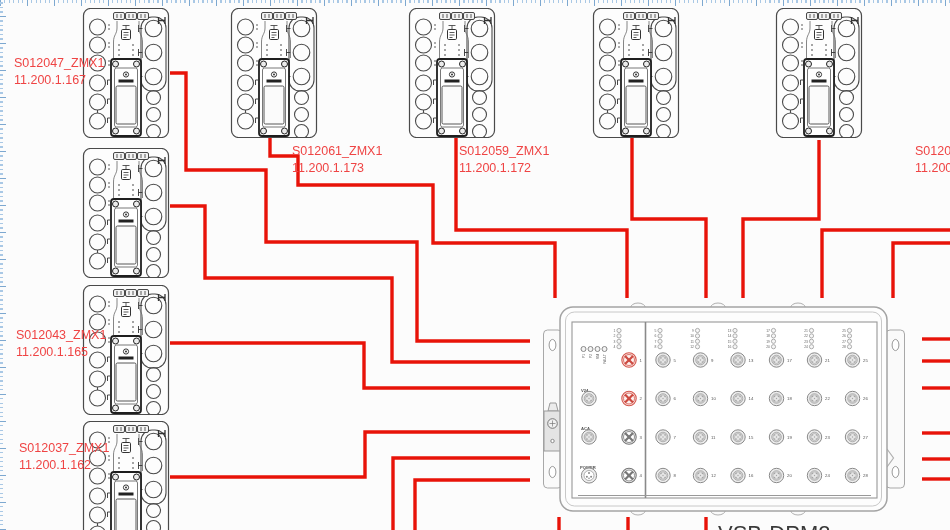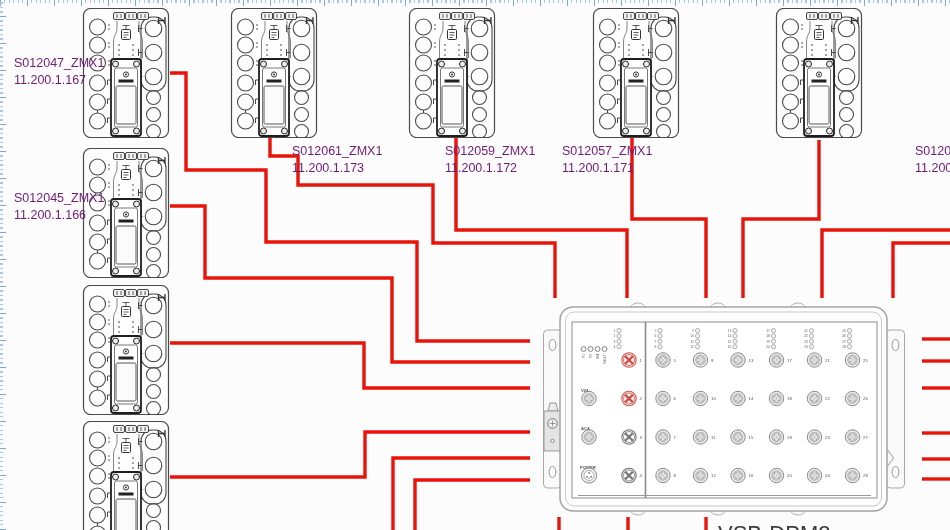--- a/index.html
+++ b/index.html
@@ -9,21 +9,21 @@
   .ruler-top{position:absolute;left:0;top:0;width:950px;height:6px;pointer-events:none;
     background-image:
       repeating-linear-gradient(90deg,#7da8d0 0 1px,transparent 1px 27px),
       repeating-linear-gradient(90deg,#a9c8e5 0 1px,transparent 1px 4.5px);
     background-size:100% 6px,100% 3px;background-repeat:no-repeat;}
   .ruler-left{position:absolute;left:0;top:0;width:6px;height:530px;pointer-events:none;
     background-image:
       repeating-linear-gradient(0deg,#7da8d0 0 1px,transparent 1px 27px),
       repeating-linear-gradient(0deg,#a9c8e5 0 1px,transparent 1px 4.5px);
     background-size:6px 100%,3px 100%;background-repeat:no-repeat;}
-  .dev-label{position:absolute;font-size:12.5px;line-height:16.5px;color:#701a75;white-space:nowrap;}
+  .dev-label{position:absolute;font-size:12.5px;line-height:16.5px;color:#ef4444;white-space:nowrap;}
   .dpm-title{position:absolute;left:718px;top:521px;font-size:22px;color:#3a3a3a;white-space:nowrap;}
   .wire{stroke:#e81309;stroke-width:3.4;fill:none;}
   text{font-family:"Liberation Sans",sans-serif;}
   .pnum{font-size:4.3px;fill:#555;}
   .lednum{font-size:3.4px;fill:#666;}
   .aux{font-size:4.2px;fill:#555;font-weight:bold;}
   .statuslbl{font-size:3.2px;fill:#555;}
 </style>
 </head>
 <body>
@@ -356,35 +356,35 @@
     </g>
   </svg>
 
   <div class="ruler-top"></div>
   <div class="ruler-left"></div>
 
   <div class="dev-label" style="left:14px;top:55px">
     <div>S012047_ZMX1</div>
       <div>11.200.1.167</div>
     </div>
-  <div class="dev-label" style="left:14px;top:190px">
-    <div>S012045_ZMX1</div>
-      <div>11.200.1.166</div>
+  <div class="dev-label" style="left:16px;top:327px">
+    <div>S012043_ZMX1</div>
+      <div>11.200.1.165</div>
+    </div>
+  <div class="dev-label" style="left:19px;top:440px">
+    <div>S012037_ZMX1</div>
+      <div>11.200.1.162</div>
     </div>
   <div class="dev-label" style="left:292px;top:143px">
     <div>S012061_ZMX1</div>
       <div>11.200.1.173</div>
     </div>
-  <div class="dev-label" style="left:445px;top:143px">
+  <div class="dev-label" style="left:459px;top:143px">
     <div>S012059_ZMX1</div>
       <div>11.200.1.172</div>
-    </div>
-  <div class="dev-label" style="left:562px;top:143px">
-    <div>S012057_ZMX1</div>
-      <div>11.200.1.171</div>
     </div>
   <div class="dev-label" style="left:915px;top:143px">
     <div>S012053</div>
       <div>11.200.1</div>
     </div>
 
   <div class="dpm-title">VSB-DPM2</div>
 </div>
 
 </body></html>

